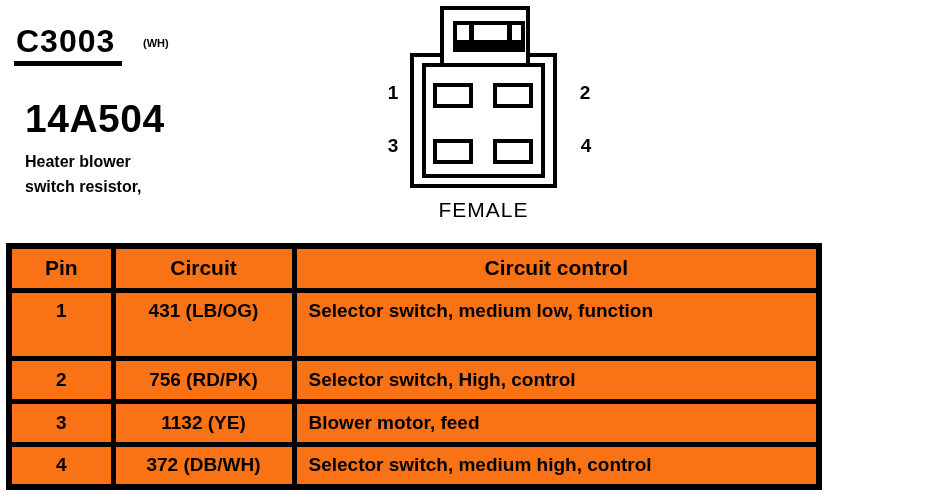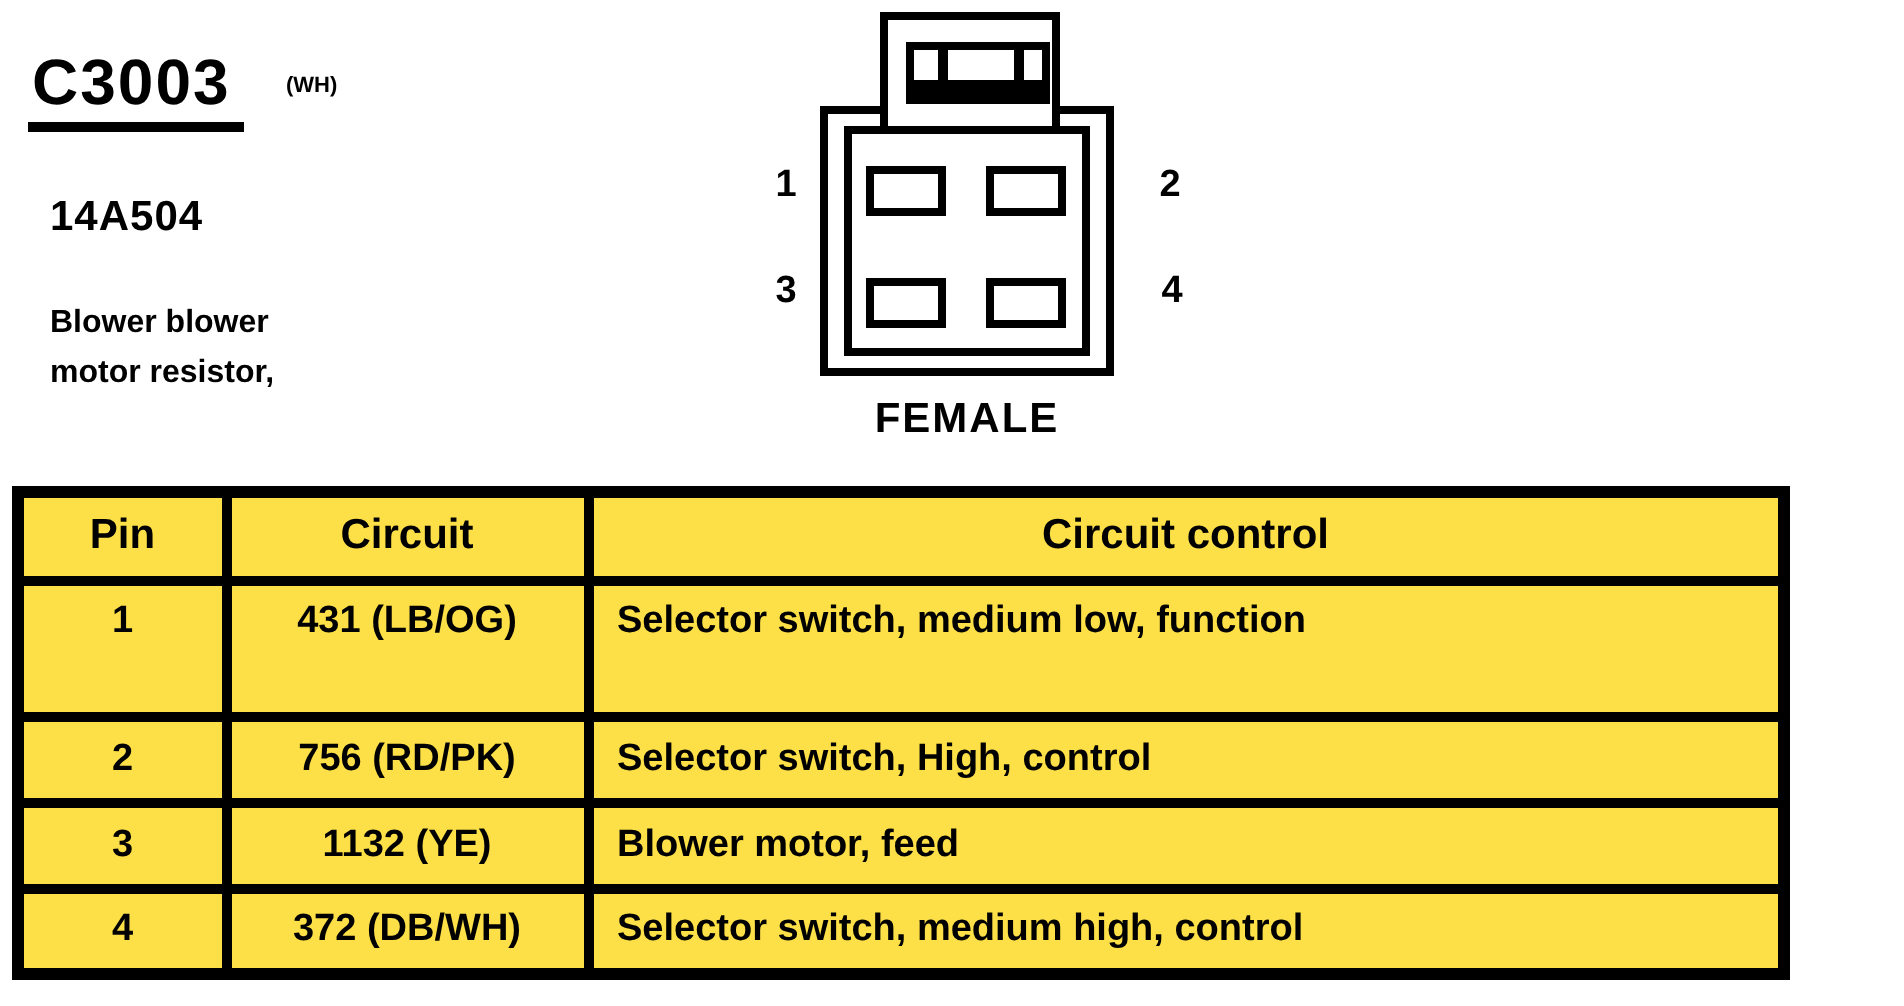--- a/index.html
+++ b/index.html
@@ -30,21 +30,21 @@
     position: absolute;
     left: 143px;
     top: 37px;
     font-size: 11px;
     font-weight: bold;
   }
   .part-number {
     position: absolute;
     left: 25px;
     top: 97px;
-    font-size: 21px;
+    font-size: 39px;
     font-weight: bold;
     letter-spacing: 0.5px;
   }
   .description {
     position: absolute;
     left: 25px;
     top: 149px;
     font-size: 16px;
     font-weight: bold;
     line-height: 25px;
@@ -117,32 +117,32 @@
   .pl-2 { left: 192px; top: 80px; }
   .pl-3 { left: 0px;   top: 133px; }
   .pl-4 { left: 193px; top: 133px; }
 
   .gender-label {
     position: absolute;
     left: 25px; top: 196px;
     width: 147px;
     text-align: center;
     font-size: 21px;
-    font-weight: bold;
+    font-weight: normal;
     letter-spacing: 1px;
   }
 
   
   .pinout {
     position: absolute;
     left: 6px; top: 243px;
-    width: 889px;
+    width: 816px;
     border-collapse: collapse;
     table-layout: fixed;
-    background: #fde047;
+    background: #f97316;
   }
   .pinout col.c-pin { width: 104px; }
   .pinout col.c-circuit { width: 181px; }
   .pinout th, .pinout td {
     border: 5px solid #000;
     font-weight: bold;
     color: #000;
   }
   .pinout th {
     height: 44px;
@@ -159,22 +159,22 @@
 </style>
 </head>
 <body>
 
 <div class="page">
 
   <div class="conn-id">C3003</div>
   <div class="color-code">(WH)</div>
   <div class="part-number">14A504</div>
   <div class="description">
-    <div>Blower blower</div>
-    <div>motor resistor,</div>
+    <div>Heater blower</div>
+    <div>switch resistor,</div>
   </div>
 
   <div class="connector">
     <div class="conn-tab">
       <div class="tab-grille">
         <div class="cell cell-l"></div>
         <div class="div"></div>
         <div class="cell cell-m"></div>
         <div class="div"></div>
         <div class="cell cell-r"></div>

